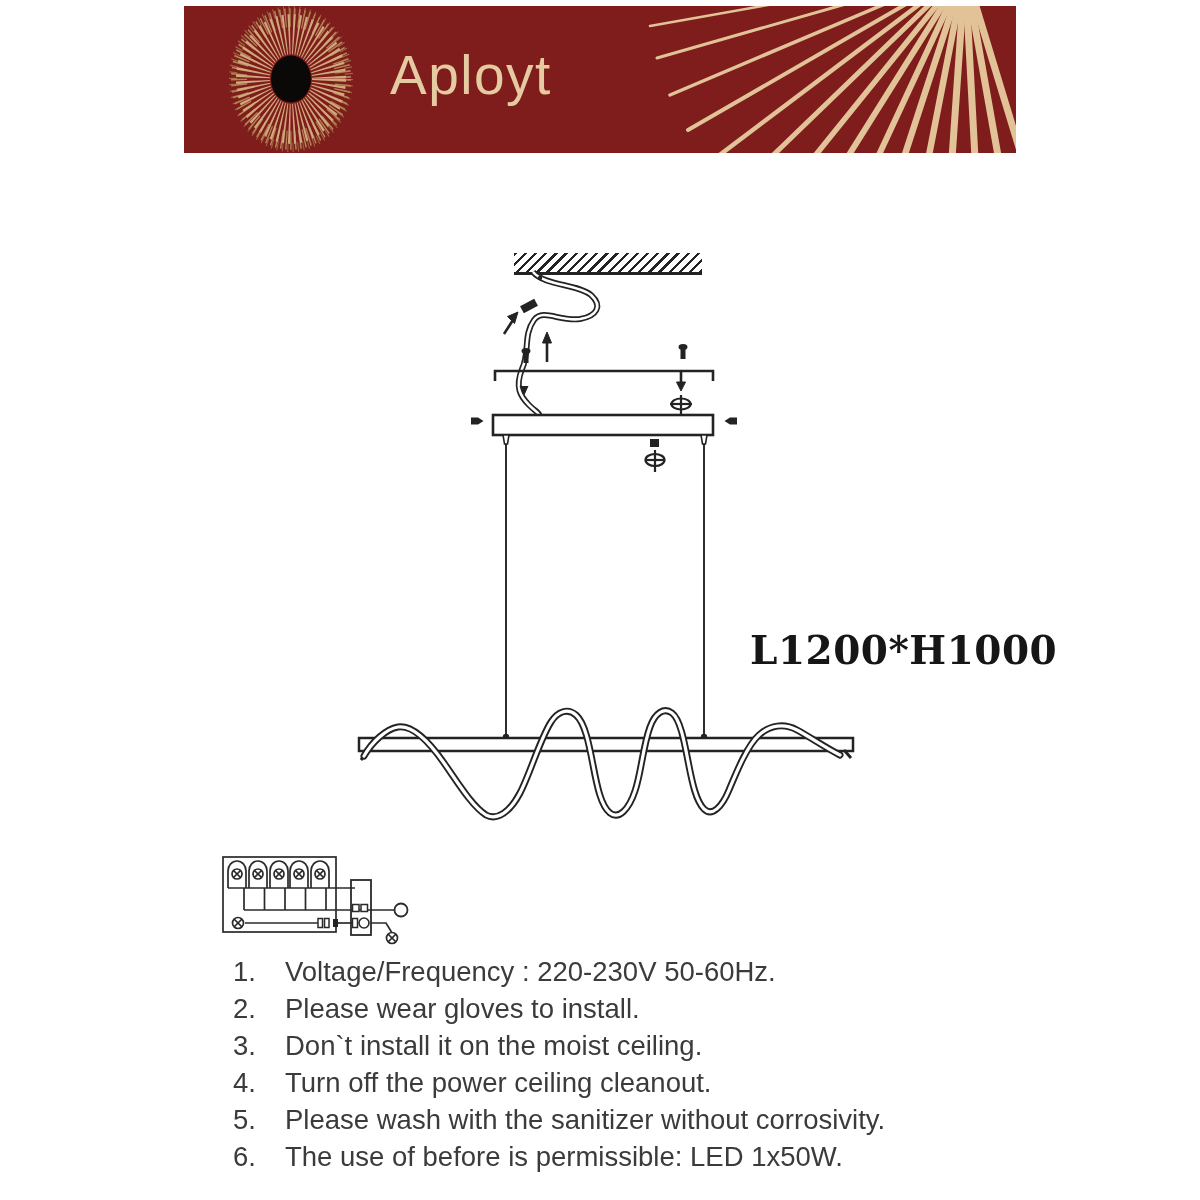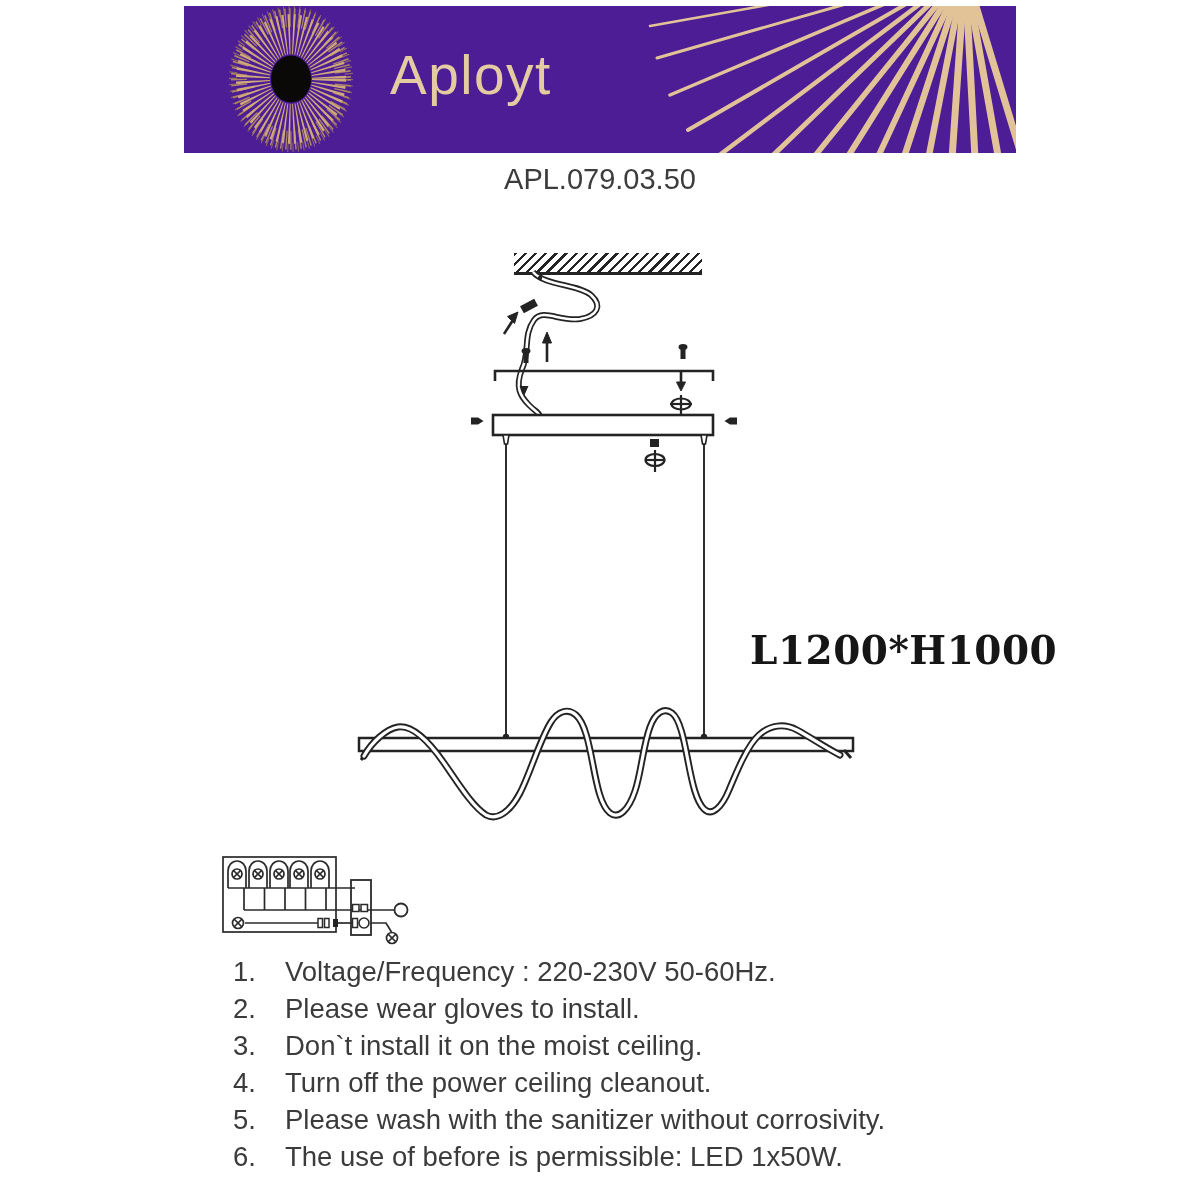--- a/index.html
+++ b/index.html
@@ -3,21 +3,21 @@
 <meta charset="utf-8">
 <style>
   html,body{margin:0;padding:0;}
   body{
     width:1200px;height:1200px;position:relative;background:#ffffff;
     font-family:"Liberation Sans",sans-serif;overflow:hidden;
   }
   
   .banner{
     position:absolute;left:184px;top:6px;width:832px;height:147px;
-    background:#4c1d95;overflow:hidden;
+    background:#7f1d1d;overflow:hidden;
   }
   .banner svg{position:absolute;left:0;top:0;}
   .brand-name{
     position:absolute;left:206px;top:42px;font-size:55px;line-height:1;
     color:#e4cba1;letter-spacing:1.5px;font-weight:400;
   }
   
   .title-block{
     position:absolute;left:0;top:162px;width:1200px;text-align:center;
     color:#3c3c3c;font-size:29px;line-height:34px;
@@ -71,21 +71,20 @@
       <line x1="781" y1="-36" x2="525" y2="157" stroke-width="4.5"></line>
       <line x1="781" y1="-36" x2="504" y2="124" stroke-width="4"></line>
       <line x1="781" y1="-36" x2="486" y2="89" stroke-width="3.5"></line>
       <line x1="781" y1="-36" x2="473" y2="52" stroke-width="3"></line>
       <line x1="781" y1="-36" x2="466" y2="20" stroke-width="2.5"></line>
     </g>
   </svg>
 </div>
 
 <div class="title-block">
-  <div>APL.079.03.50</div>
 </div>
 
 <div class="ceiling-hatch"></div>
 
 <svg class="draw-svg" viewBox="0 0 1200 1200">
 
   <g>
     <path d="M 533 272 C 545 286, 578 284, 591 295 C 603 306, 597 316, 580 319 C 560 322, 543 308, 534 320 C 523 335, 530 352, 522 369 C 515 387, 520 396, 529 405 C 536 412, 540 413, 540 417" fill="none" stroke="#232323" stroke-width="6"></path>
     <path d="M 533 272 C 545 286, 578 284, 591 295 C 603 306, 597 316, 580 319 C 560 322, 543 308, 534 320 C 523 335, 530 352, 522 369 C 515 387, 520 396, 529 405 C 536 412, 540 413, 540 417" fill="none" stroke="#ffffff" stroke-width="2.6"></path>
     <rect x="-8" y="-4" width="16" height="8" transform="translate(529,306) rotate(-28)" fill="#232323"></rect>

